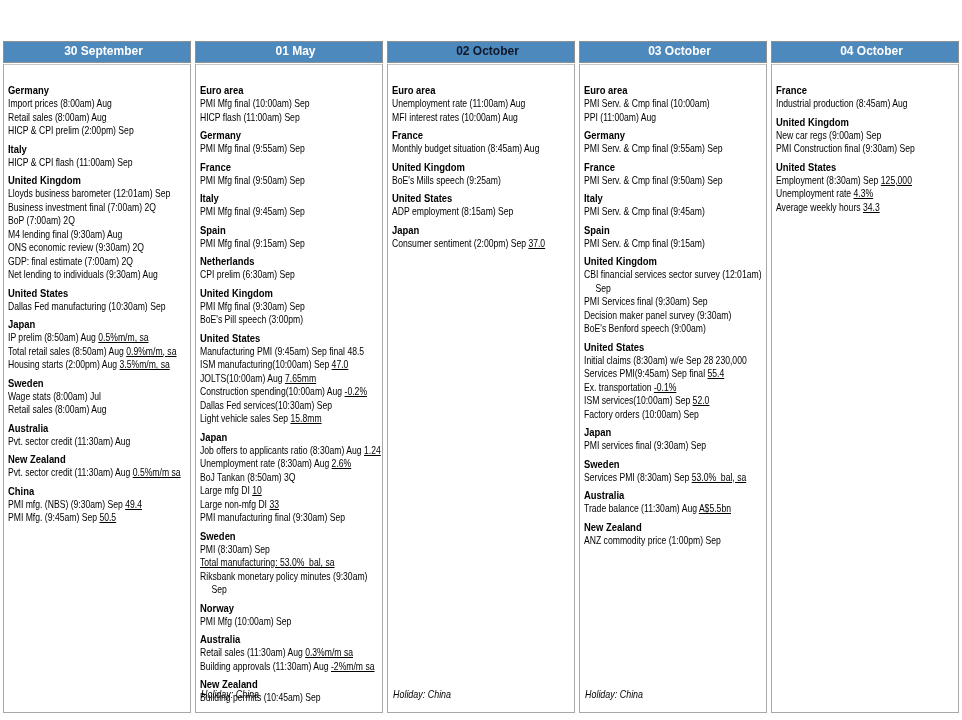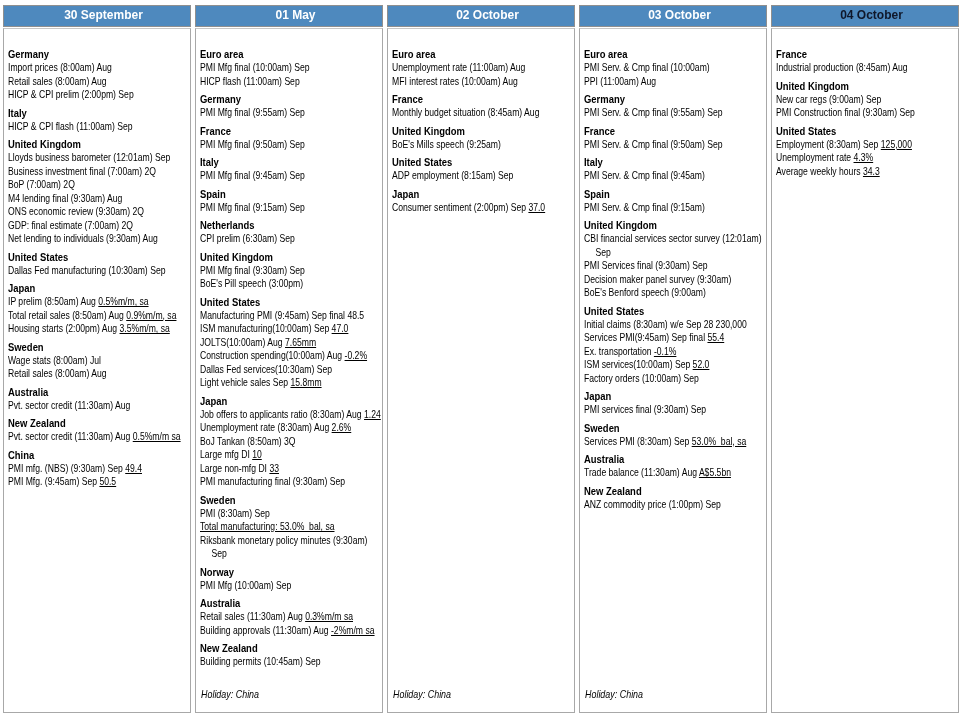--- a/index.html
+++ b/index.html
@@ -34,20 +34,21 @@
     border: 1px solid #8f8f8f;
     background: #4E89BE;
     color: #ffffff;
     font-size: 12px;
     font-weight: bold;
     text-align: center;
     height: 15px;
     line-height: 15px;
     padding: 2px 0 3px 13px;
     flex: 0 0 auto;
+    margin-top: 36px;
   }
   .col-body {
     border: 1px solid #a8a8a8;
     border-top: 1px solid #c7c7c7;
     margin-top: 1px;
     flex: 1 1 auto;
     position: relative;
     padding: 16px 2px 2px 4px;
     overflow: hidden;
     background: #ffffff;
@@ -215,21 +216,21 @@
             </div>
             <div class="section">
               <div class="country">New Zealand</div>
               <div class="event"><span class="t">Building permits (10:45am) Sep</span></div>
             </div>
           </div>
           <div class="holiday">Holiday: China</div>
         </div>
       </div>
       <div class="col">
-        <div class="col-header" style="background: rgb(78, 137, 190); color: #ffffff;">02 October</div>
+        <div class="col-header" style="background: rgb(78, 137, 190); color: #0f172a;">02 October</div>
         <div class="col-body">
           <div class="condense">
             <div class="section">
               <div class="country">Euro area</div>
               <div class="event"><span class="t">Unemployment rate (11:00am) Aug</span></div>
               <div class="event"><span class="t">MFI interest rates (10:00am) Aug</span></div>
             </div>
             <div class="section">
               <div class="country">France</div>
               <div class="event"><span class="t">Monthly budget situation (8:45am) Aug</span></div>
@@ -305,21 +306,21 @@
             </div>
             <div class="section">
               <div class="country">New Zealand</div>
               <div class="event"><span class="t">ANZ commodity price (1:00pm) Sep</span></div>
             </div>
           </div>
           <div class="holiday">Holiday: China</div>
         </div>
       </div>
       <div class="col">
-        <div class="col-header" style="background: rgb(78, 137, 190); color: #0f172a; text-align: center;">04 October</div>
+        <div class="col-header" style="background: rgb(78, 137, 190); color: #ffffff; text-align: center;">04 October</div>
         <div class="col-body">
           <div class="condense">
             <div class="section">
               <div class="country">France</div>
               <div class="event"><span class="t">Industrial production (8:45am) Aug</span></div>
             </div>
             <div class="section">
               <div class="country">United Kingdom</div>
               <div class="event"><span class="t">New car regs (9:00am) Sep</span></div>
               <div class="event"><span class="t">PMI Construction final (9:30am) Sep</span></div>

